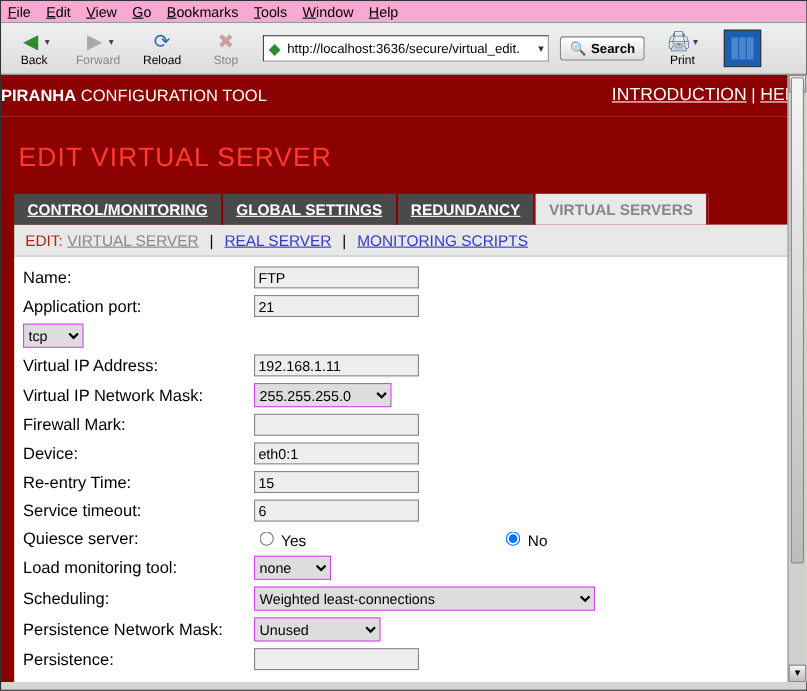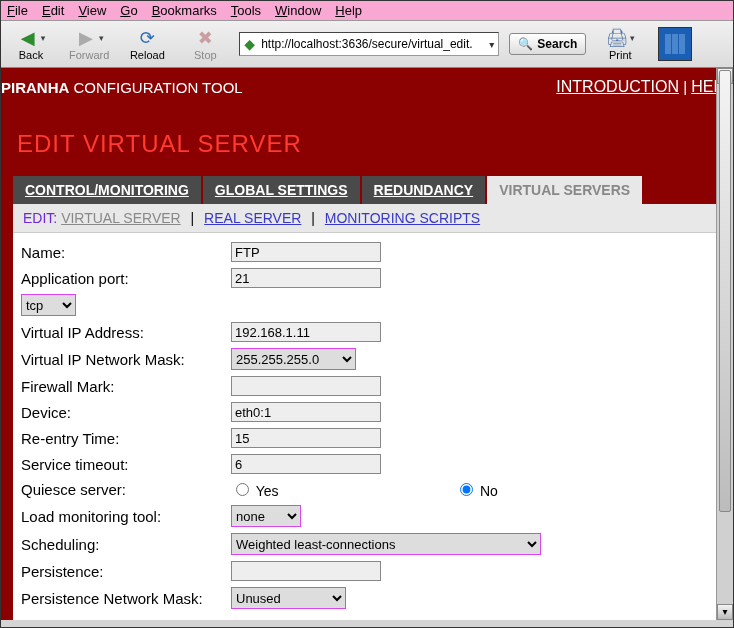--- a/index.html
+++ b/index.html
@@ -128,21 +128,21 @@
   }
   .tab.light {
     background:#e8e8e8;color:#888;text-decoration:none;
   }
   .subtabs {
     background:#e8e8e8;
     padding:6px 10px;
     font-size:14px;
     border-bottom:1px solid #ccc;
   }
-  .subtabs .lbl { color:#6d28d9; }
+  .subtabs .lbl { color:#b91c1c; }
   .subtabs a { color:#3838c8;text-decoration:underline;cursor:pointer; }
   .subtabs .cur { color:#888;text-decoration:underline; }
   .subtabs .sep { color:#000;margin:0 6px; }
   .formarea {
     background:#fff;
     padding:6px 6px 20px 6px;
   }
   .row {
     display:flex;align-items:center;
     padding:3px 2px;
@@ -320,26 +320,26 @@
         </div>
         <div class="row">
             <label>Load monitoring tool:</label>
             <select style="width:70px"><option>none</option></select>
           </div>
         <div class="row wide">
             <label>Scheduling:</label>
             <select><option>Weighted least-connections</option></select>
           </div>
         <div class="row">
+            <label>Persistence Network Mask:</label>
+            <select style="width:115px"><option>Unused</option></select>
+          </div>
+        <div class="row">
             <label>Persistence:</label>
             <input type="text" value="" style="">
-          </div>
-        <div class="row">
-            <label>Persistence Network Mask:</label>
-            <select style="width:115px"><option>Unused</option></select>
           </div>
       </div>
     </div>
   </div>
 
   <div class="vscroll">
     <div class="arr" style="top:0">▴</div>
     <div class="thumb"></div>
     <div class="arr" style="bottom:0">▾</div>
   </div>

